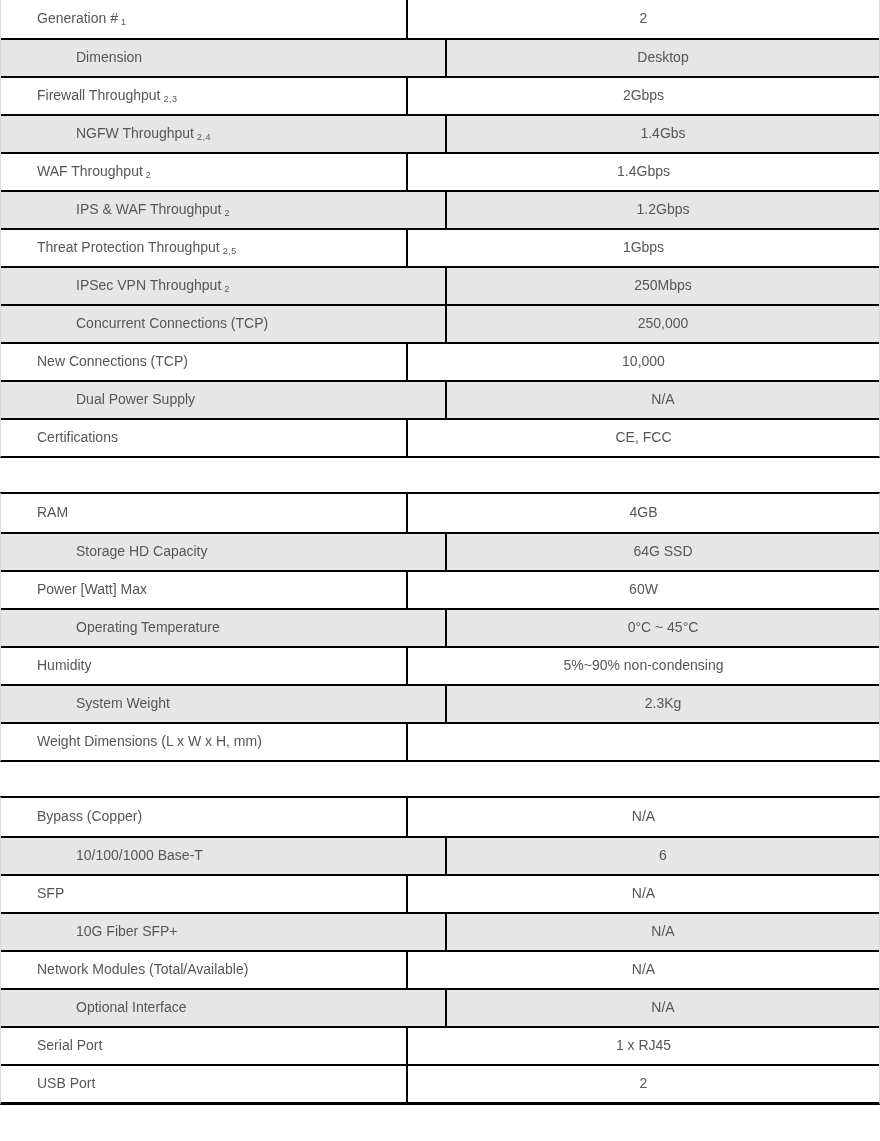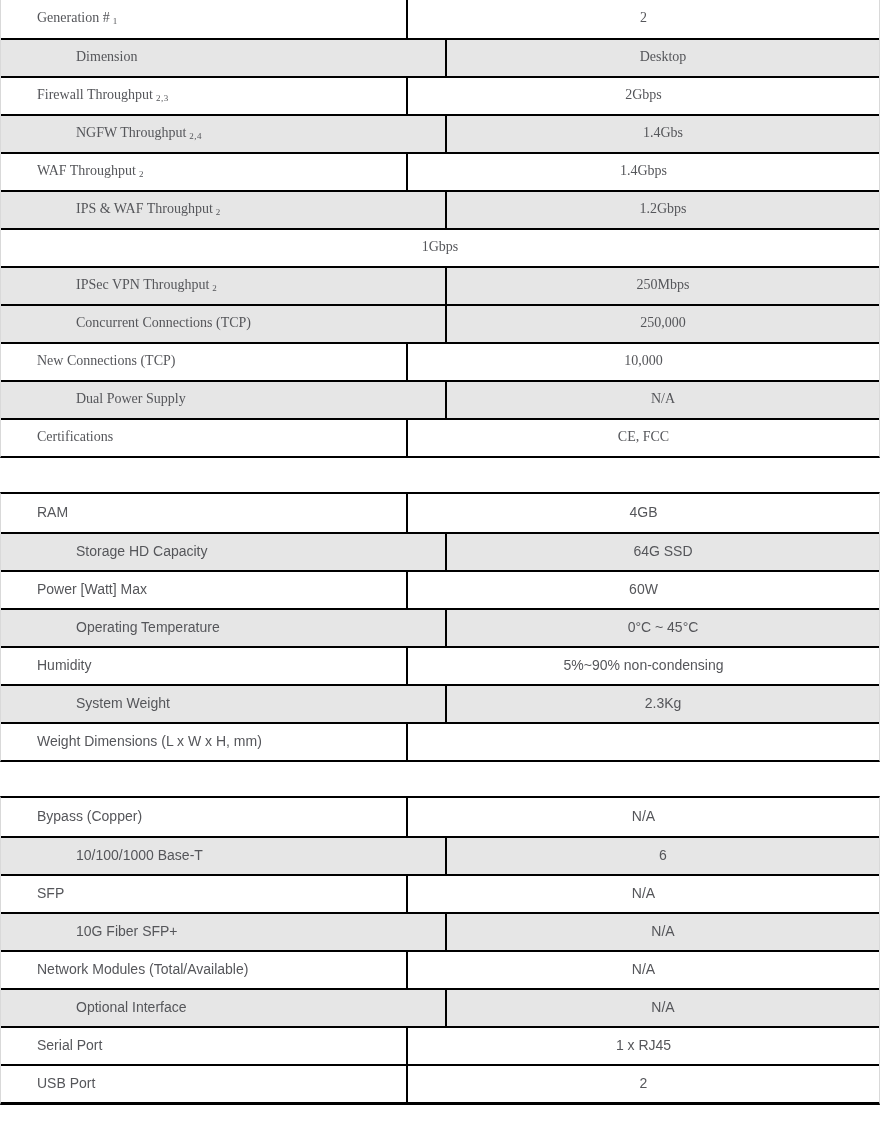--- a/index.html
+++ b/index.html
@@ -19,21 +19,20 @@
   .section {
     border-top: 2px solid #000000;
     border-bottom: 2px solid #000000;
     border-left: 1px solid #d9d9d9;
     border-right: 1px solid #d9d9d9;
     margin-bottom: 34px;
     box-sizing: border-box;
   }
   .section.first {
     border-top: none;
-    font-family: Liberation Serif, serif;
   }
   .section.last {
     border-bottom: 3px solid #000000;
     margin-bottom: 0;
   }
   .row {
     display: flex;
     height: 38px;
     box-sizing: border-box;
     background: #ffffff;
@@ -95,20 +94,21 @@
       </div>
       <div class="row">
         <div class="cell label"><span>WAF Throughput</span><span class="footnote">2</span></div>
         <div class="cell value">1.4Gbps</div>
       </div>
       <div class="row shaded">
         <div class="cell label"><span>IPS &amp; WAF Throughput</span><span class="footnote">2</span></div>
         <div class="cell value">1.2Gbps</div>
       </div>
       <div class="row">
+        <div class="cell label"><span>Threat Protection Throughput</span><span class="footnote">2,5</span></div>
         <div class="cell value">1Gbps</div>
       </div>
       <div class="row shaded">
         <div class="cell label"><span>IPSec VPN Throughput</span><span class="footnote">2</span></div>
         <div class="cell value">250Mbps</div>
       </div>
       <div class="row shaded">
         <div class="cell label"><span>Concurrent Connections (TCP)</span></div>
         <div class="cell value">250,000</div>
       </div>

